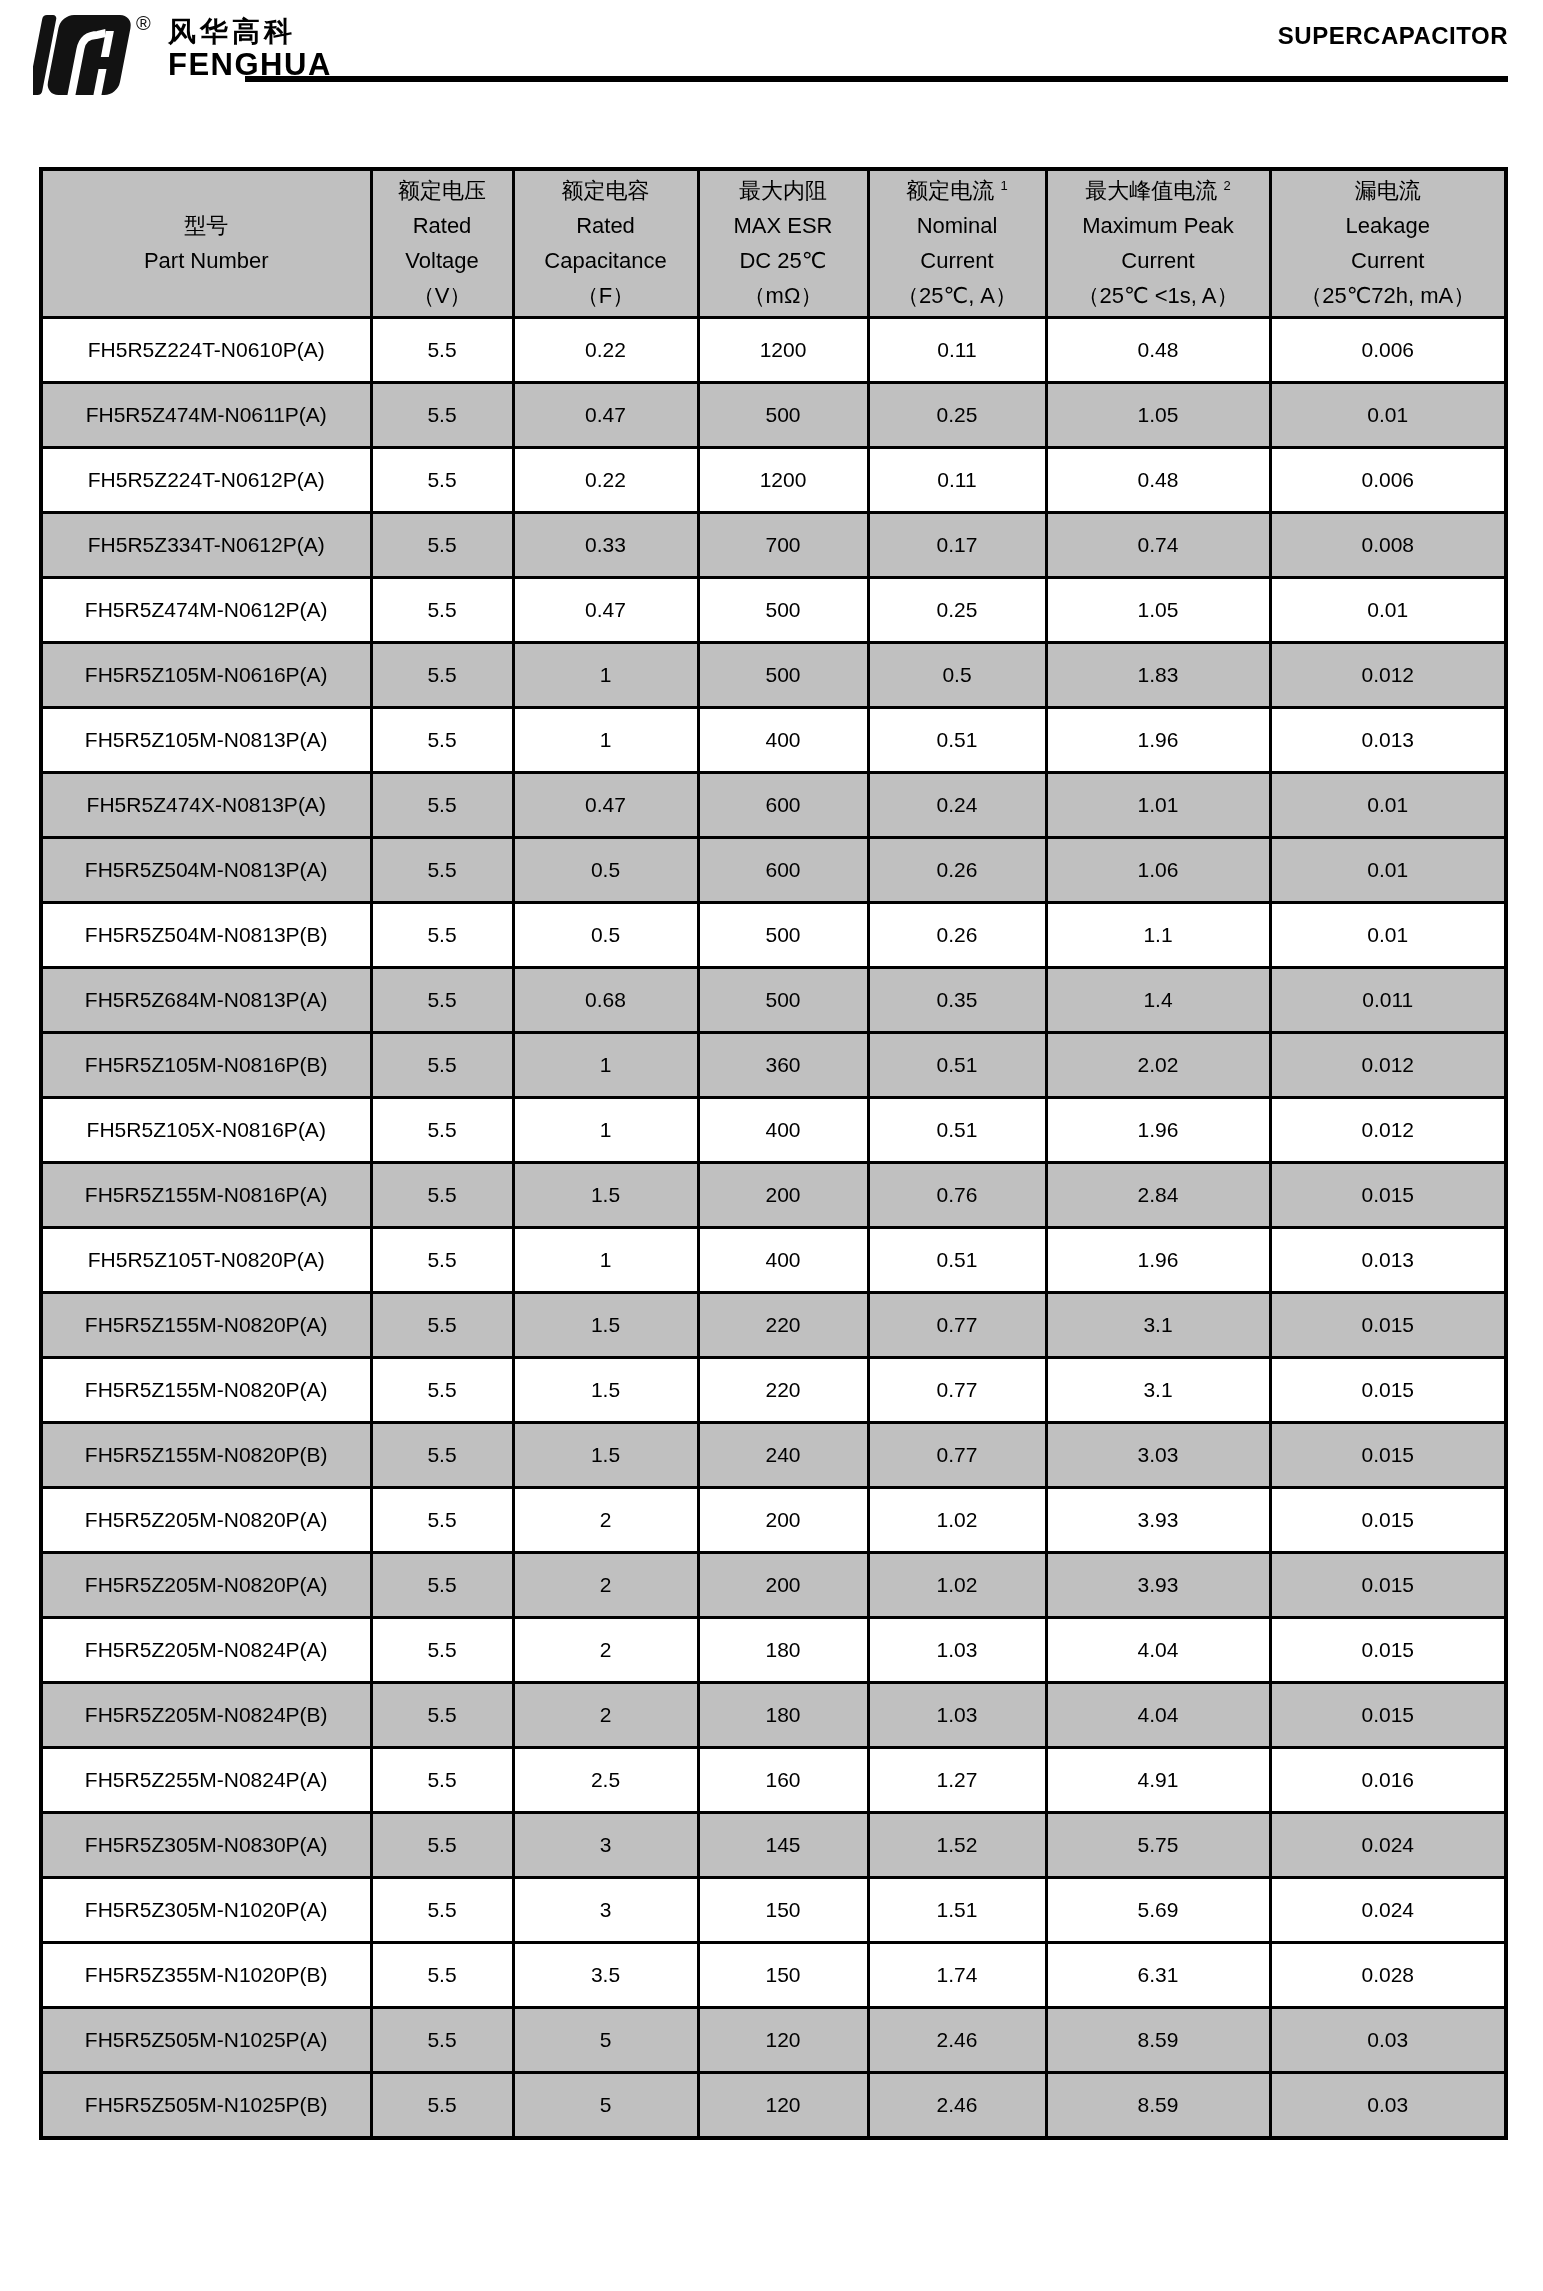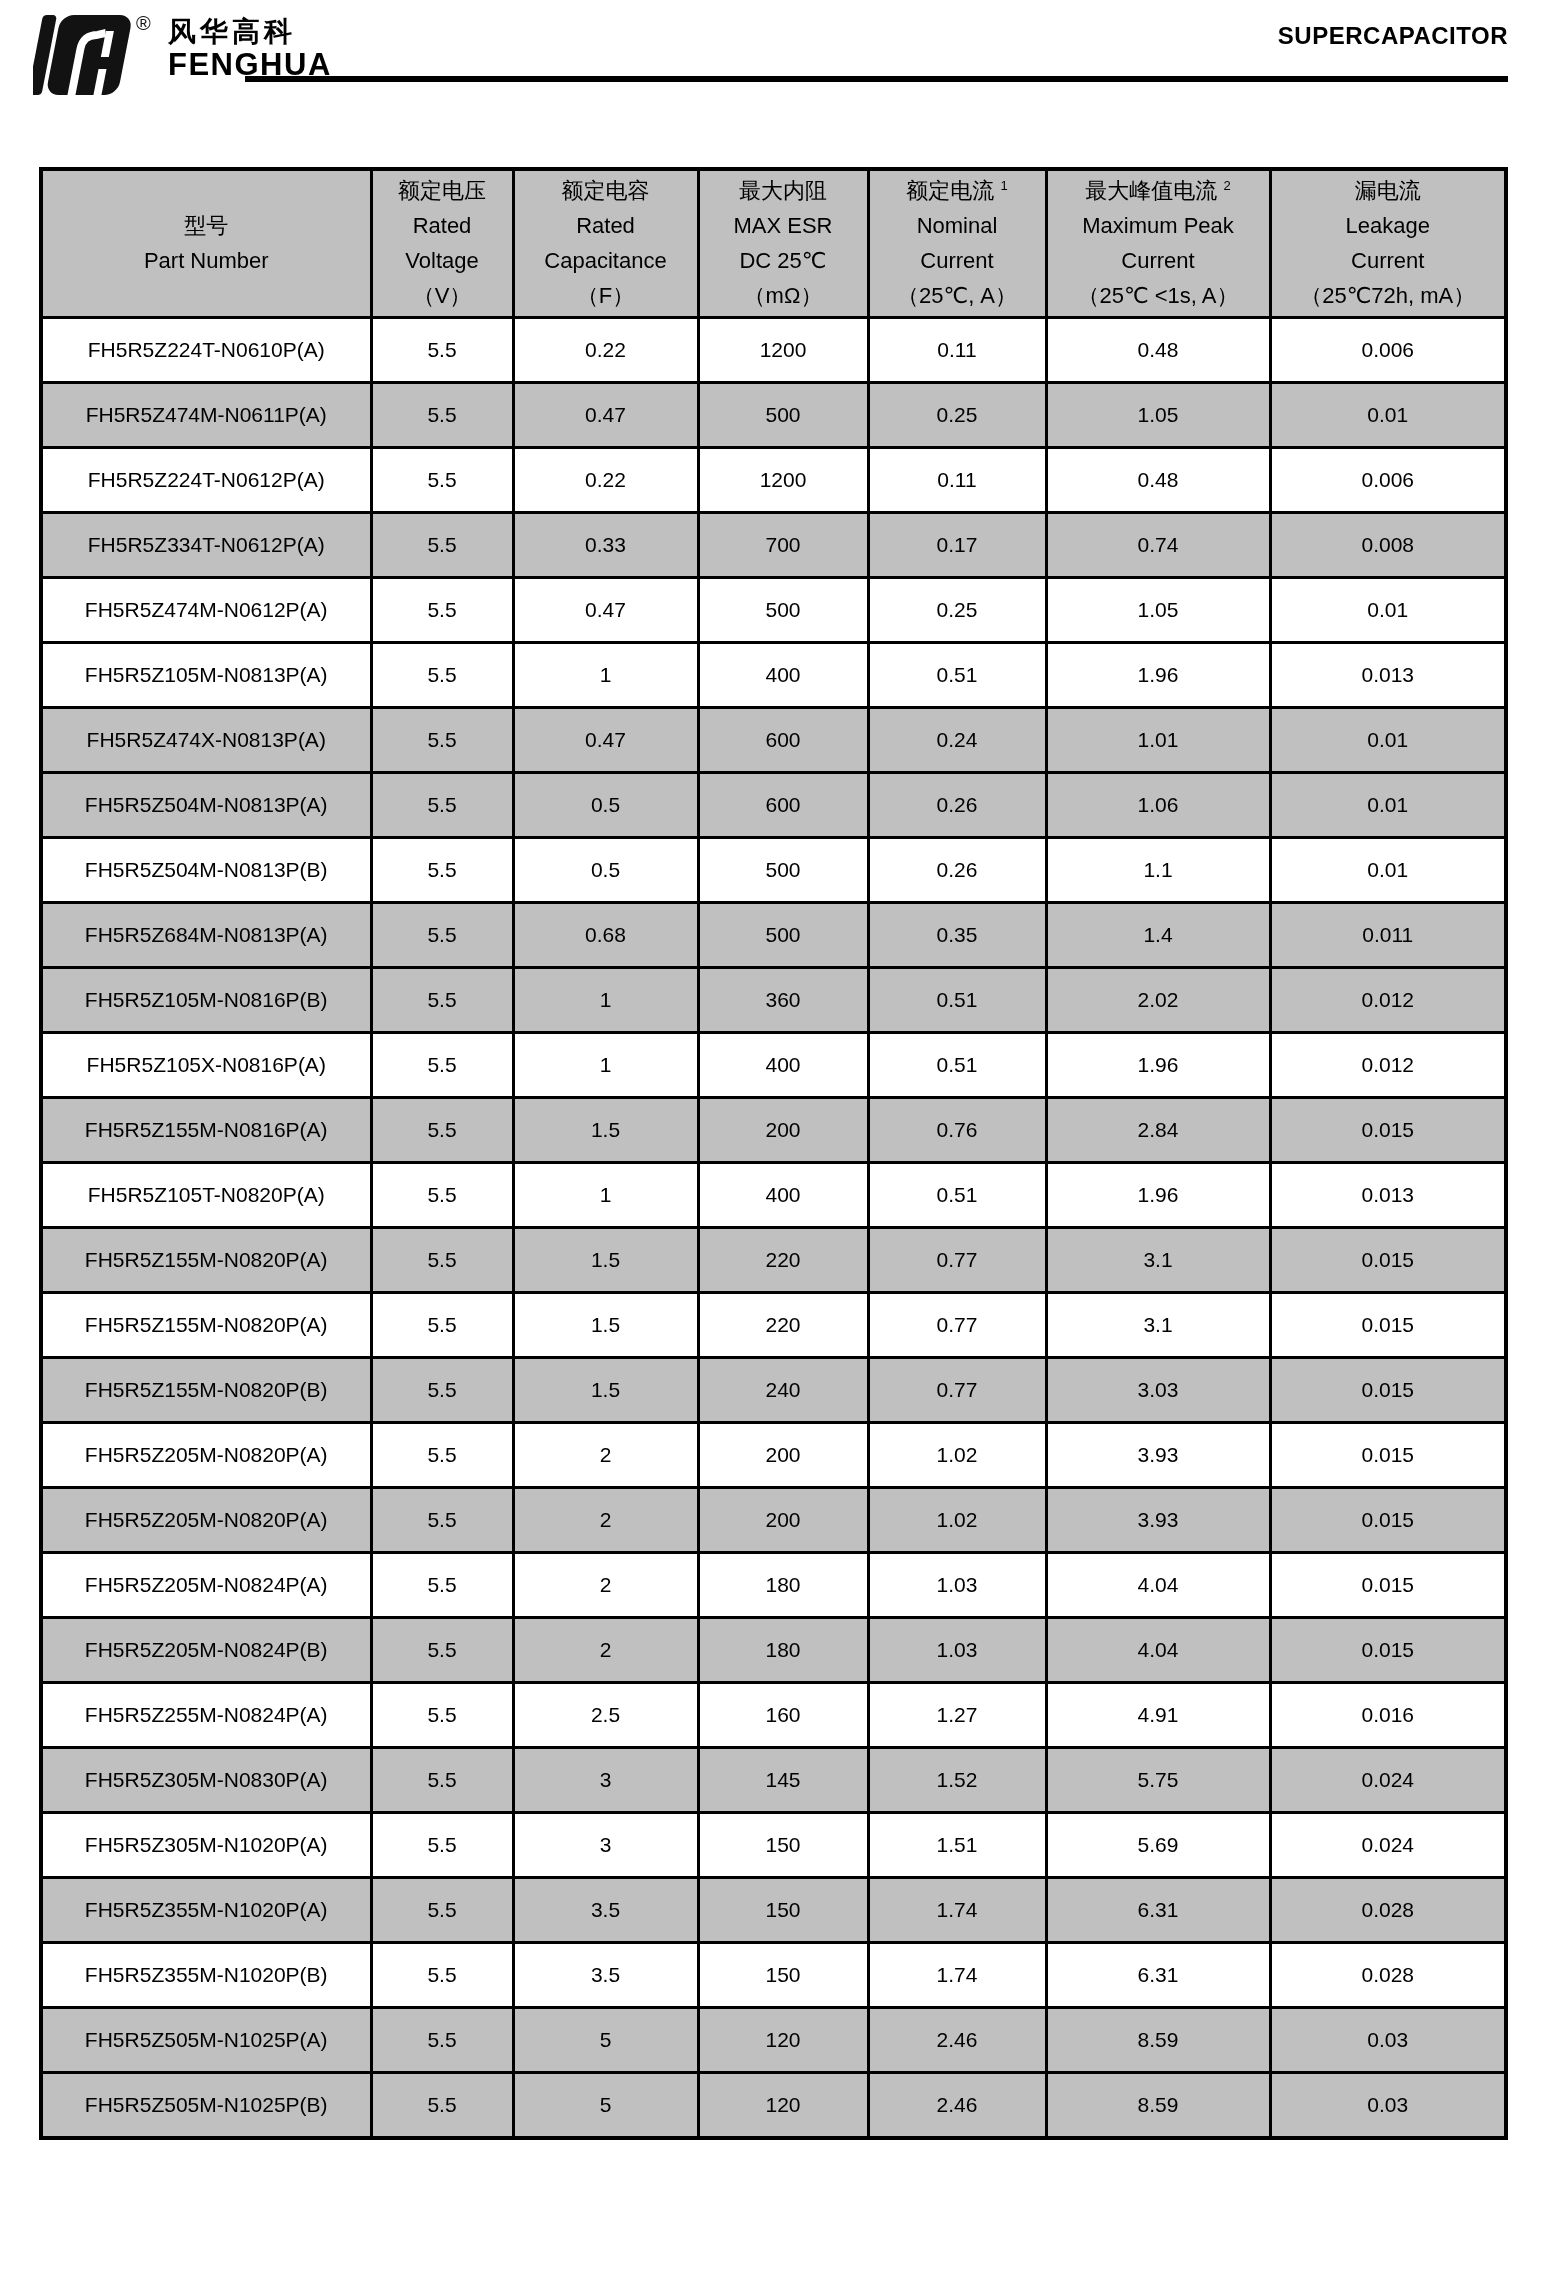--- a/index.html
+++ b/index.html
@@ -164,20 +164,29 @@
       </tr>
       <tr>
         <td>FH5R5Z474M-N0612P(A)</td>
         <td>5.5</td>
         <td>0.47</td>
         <td>500</td>
         <td>0.25</td>
         <td>1.05</td>
         <td>0.01</td>
       </tr>
+      <tr class="shaded">
+        <td>FH5R5Z105M-N0616P(A)</td>
+        <td>5.5</td>
+        <td>1</td>
+        <td>500</td>
+        <td>0.5</td>
+        <td>1.83</td>
+        <td>0.012</td>
+      </tr>
       <tr>
         <td>FH5R5Z105M-N0813P(A)</td>
         <td>5.5</td>
         <td>1</td>
         <td>400</td>
         <td>0.51</td>
         <td>1.96</td>
         <td>0.013</td>
       </tr>
       <tr class="shaded">
@@ -335,38 +344,29 @@
       </tr>
       <tr>
         <td>FH5R5Z305M-N1020P(A)</td>
         <td>5.5</td>
         <td>3</td>
         <td>150</td>
         <td>1.51</td>
         <td>5.69</td>
         <td>0.024</td>
       </tr>
-      <tr class="shaded">
-        <td>FH5R5Z355M-N1020P(A)</td>
+      <tr>
+        <td>FH5R5Z355M-N1020P(B)</td>
         <td>5.5</td>
         <td>3.5</td>
         <td>150</td>
         <td>1.74</td>
         <td>6.31</td>
         <td>0.028</td>
       </tr>
-      <tr>
-        <td>FH5R5Z355M-N1020P(B)</td>
-        <td>5.5</td>
-        <td>3.5</td>
-        <td>150</td>
-        <td>1.74</td>
-        <td>6.31</td>
-        <td>0.028</td>
-      </tr>
       <tr class="shaded">
         <td>FH5R5Z505M-N1025P(A)</td>
         <td>5.5</td>
         <td>5</td>
         <td>120</td>
         <td>2.46</td>
         <td>8.59</td>
         <td>0.03</td>
       </tr>
       <tr class="shaded">

